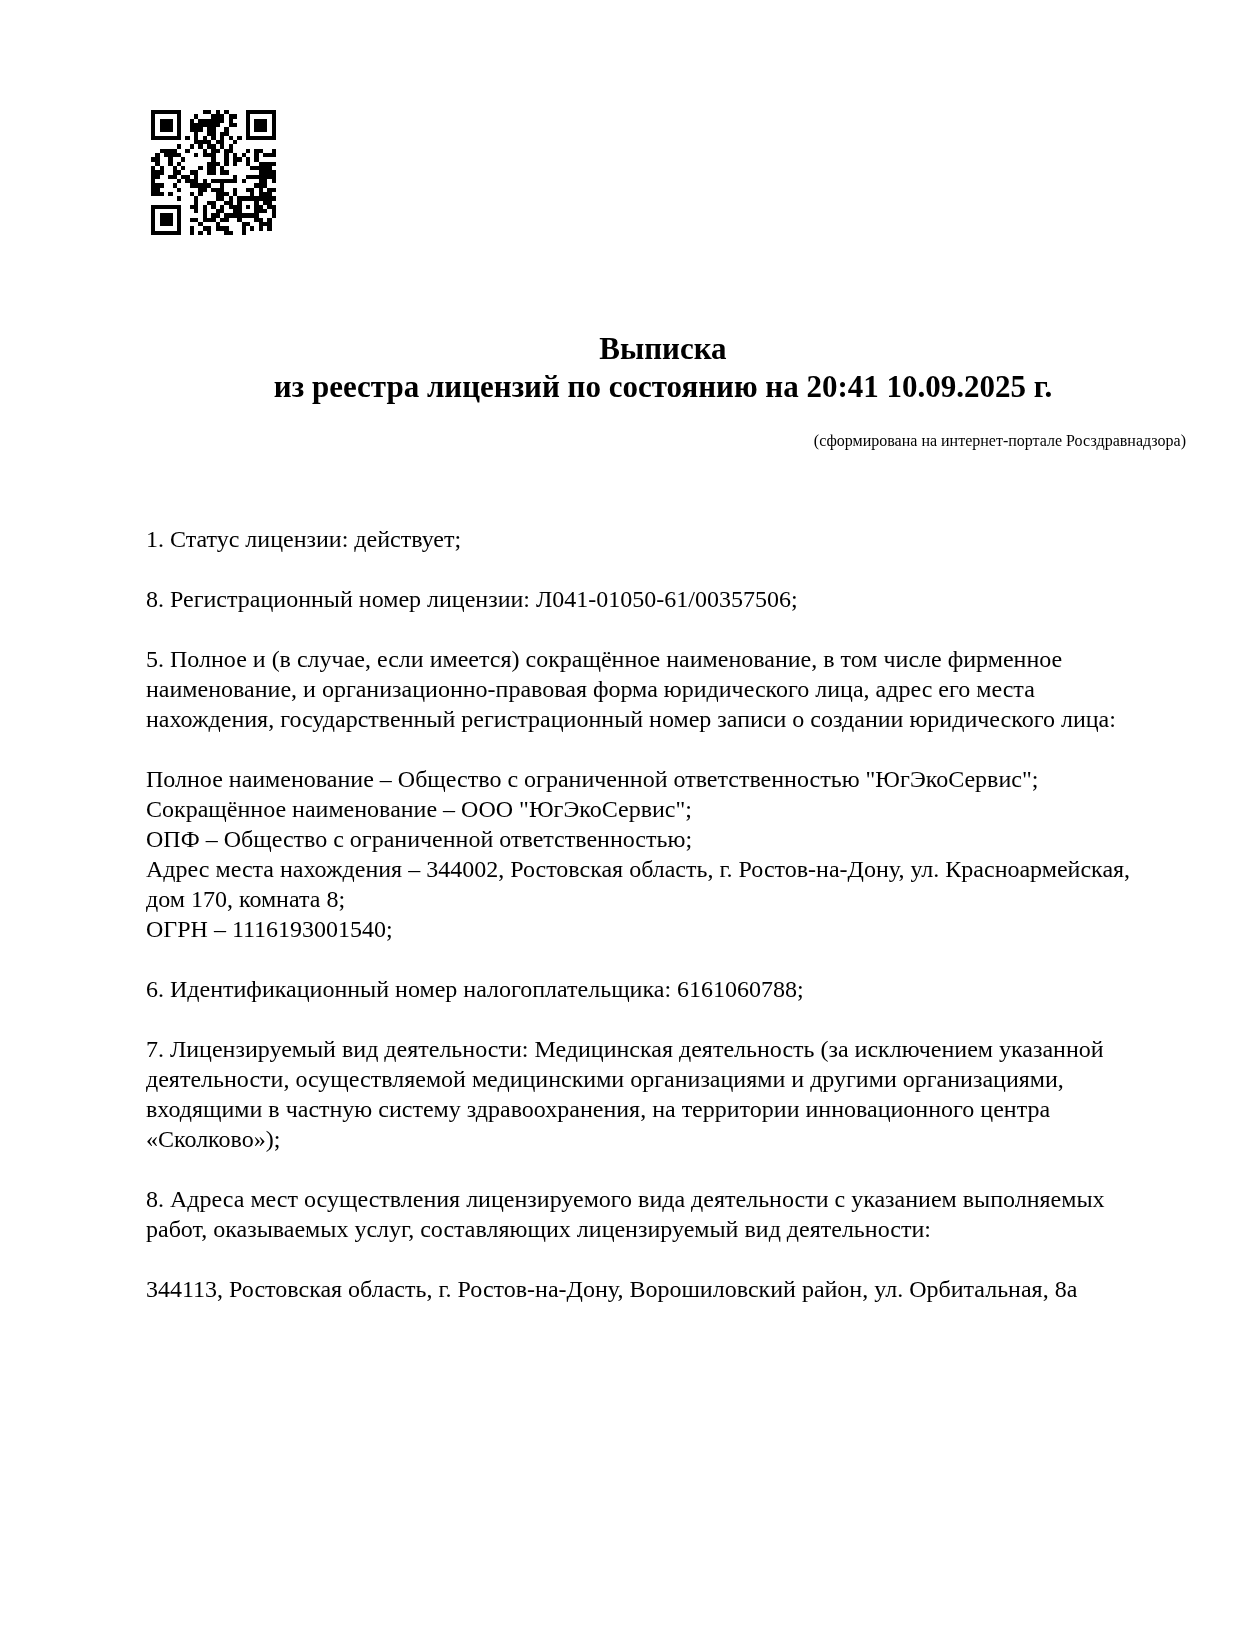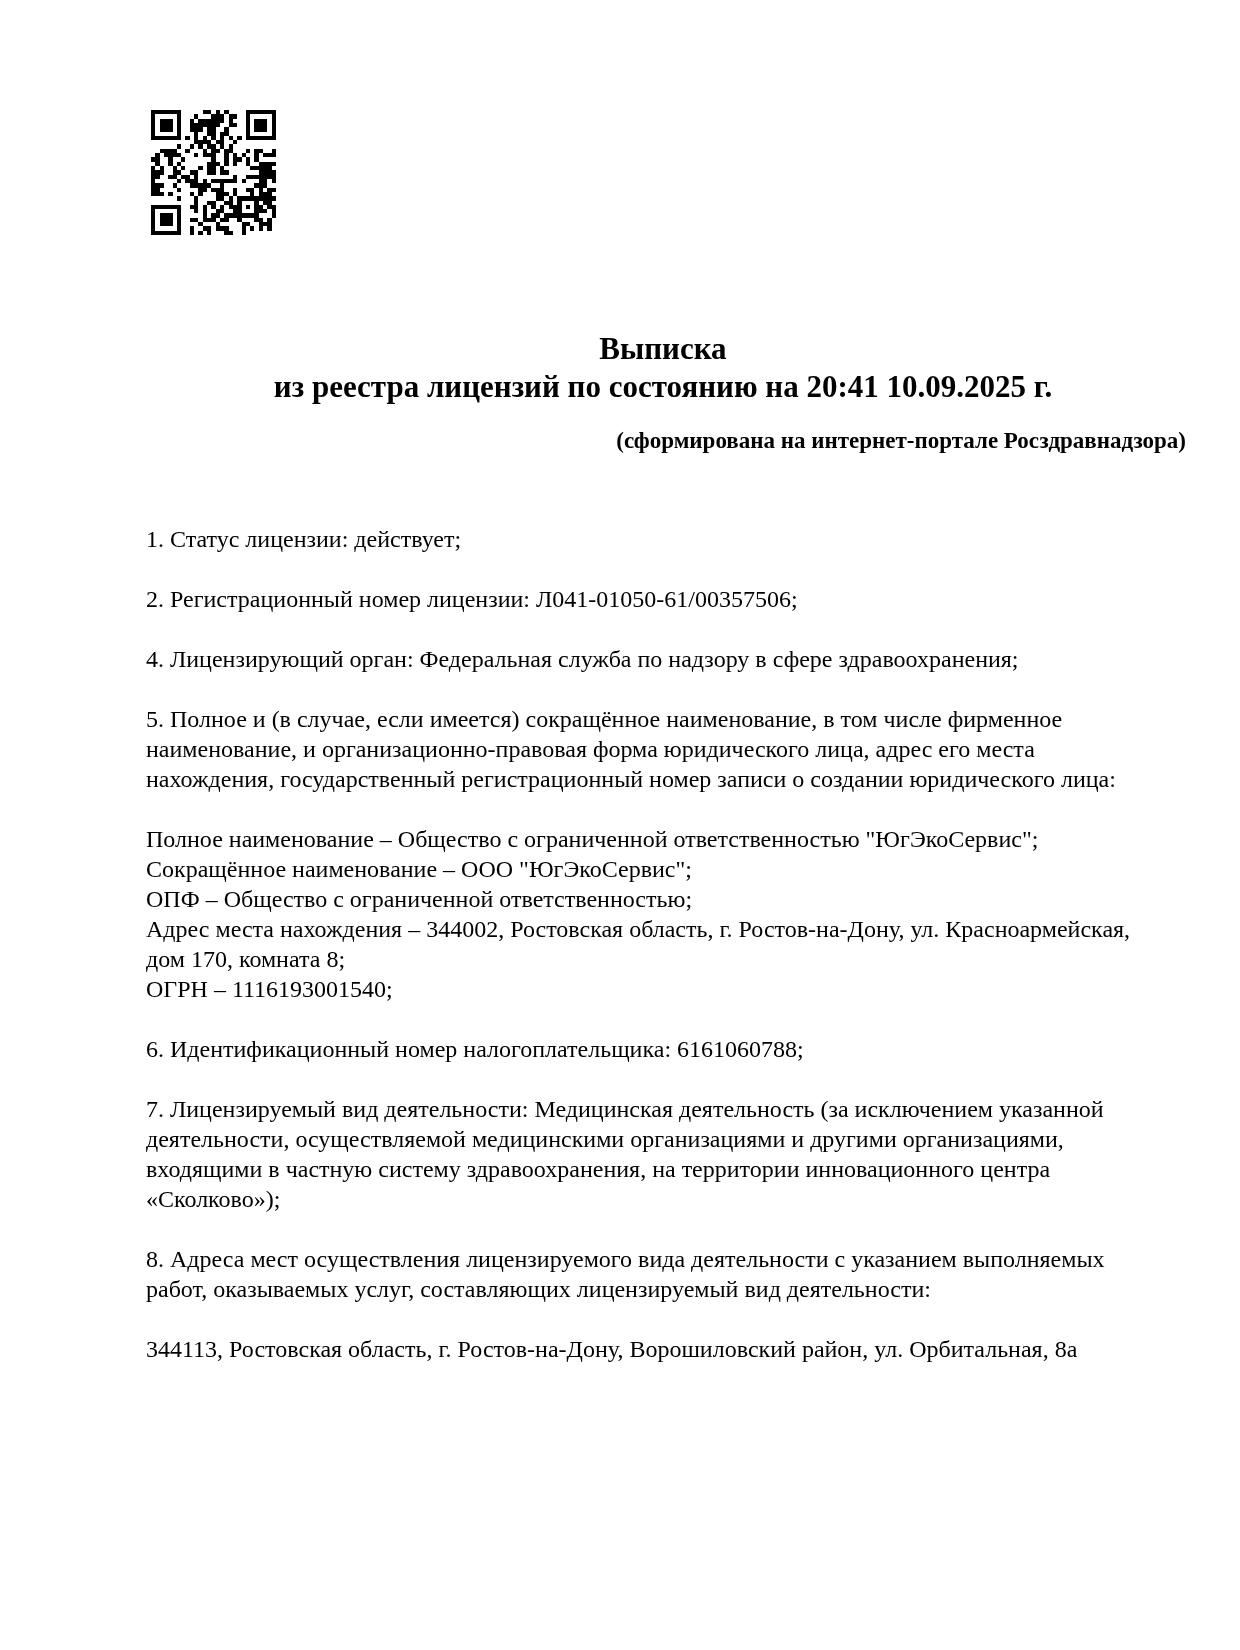--- a/index.html
+++ b/index.html
@@ -29,23 +29,22 @@
       font-size: 31px;
       line-height: 38px;
       letter-spacing: 0;
     }
     .doc-subtitle {
       position: absolute;
       left: 140px;
       top: 427px;
       width: 1046px;
       text-align: right;
-      font-size: 23px;
+      font-size: 16px;
       line-height: 28px;
-      font-weight: bold;
     }
     .doc-body {
       position: absolute;
       left: 146px;
       top: 520px;
       width: 1044px;
       font-size: 24px;
       line-height: 30px;
     }
     .para {
@@ -466,22 +465,21 @@
 
   <div class="doc-title">
     <div>Выписка</div>
     <div>из реестра лицензий по состоянию на 20:41 10.09.2025 г.</div>
   </div>
 
   <div class="doc-subtitle">(сформирована на интернет-портале Росздравнадзора)</div>
 
   <div class="doc-body">
     <div class="para">1. Статус лицензии: действует;</div>
-    <div class="para">2. Регистрационный номер лицензии: Л041-01050-61/00357506;</div>
-    <div class="para">4. Лицензирующий орган: Федеральная служба по надзору в сфере здравоохранения;</div>
+    <div class="para">8. Регистрационный номер лицензии: Л041-01050-61/00357506;</div>
     <div class="para">5. Полное и (в случае, если имеется) сокращённое наименование, в том числе фирменное
 наименование, и организационно-правовая форма юридического лица, адрес его места
 нахождения, государственный регистрационный номер записи о создании юридического лица:</div>
     <div class="para">Полное наименование – Общество с ограниченной ответственностью "ЮгЭкоСервис";
 Сокращённое наименование – ООО "ЮгЭкоСервис";
 ОПФ – Общество с ограниченной ответственностью;
 Адрес места нахождения – 344002, Ростовская область, г. Ростов-на-Дону, ул. Красноармейская,
 дом 170, комната 8;
 ОГРН – 1116193001540;</div>
     <div class="para">6. Идентификационный номер налогоплательщика: 6161060788;</div>

